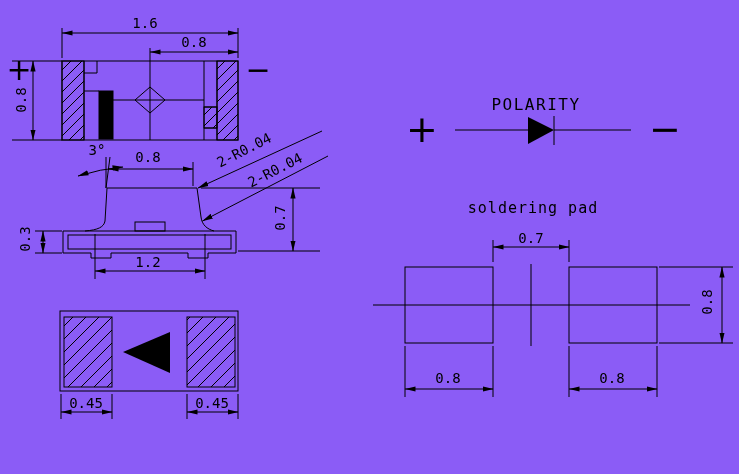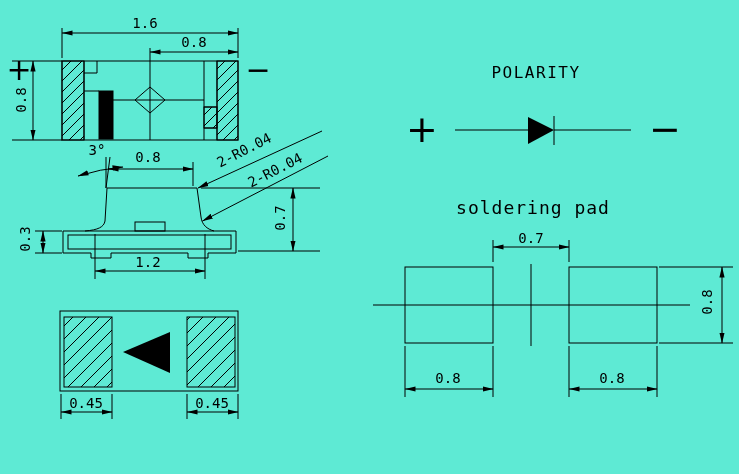--- a/index.html
+++ b/index.html
@@ -1,24 +1,24 @@
 <!DOCTYPE html>
 <html><head>
 <meta charset="utf-8">
 <style>
   html,body{margin:0;padding:0;background:#ffffff;}
-  .canvas{position:relative;width:739px;height:474px;background:#5eead4;overflow:hidden;
+  .canvas{position:relative;width:739px;height:474px;background:#8b5cf6;overflow:hidden;
           font-family:"DejaVu Sans Mono",monospace;color:#000;}
   .canvas svg{position:absolute;left:0;top:0;}
   .lbl{position:absolute;transform:translate(-50%,-50%);font-size:14px;line-height:1;
        white-space:nowrap;color:#000;}
   .r90{transform:translate(-50%,-50%) rotate(-90deg);}
   .r30{transform:translate(-50%,-50%) rotate(-27deg);}
-  .title{font-size:16px;letter-spacing:1.5px;}
-  .title2{font-size:18px;letter-spacing:1px;}
+  .title{font-size:16px;letter-spacing:1.5px;margin-top:32px;}
+  .title2{font-size:15px;letter-spacing:1px;}
   .sym{font-size:30px;font-family:"DejaVu Sans",sans-serif;}
   .symL{font-size:38px;font-family:"DejaVu Sans",sans-serif;}
 </style>
 </head>
 <body>
 
 <div class="canvas">
 
 <svg width="739" height="474" viewBox="0 0 739 474">
   <defs>

